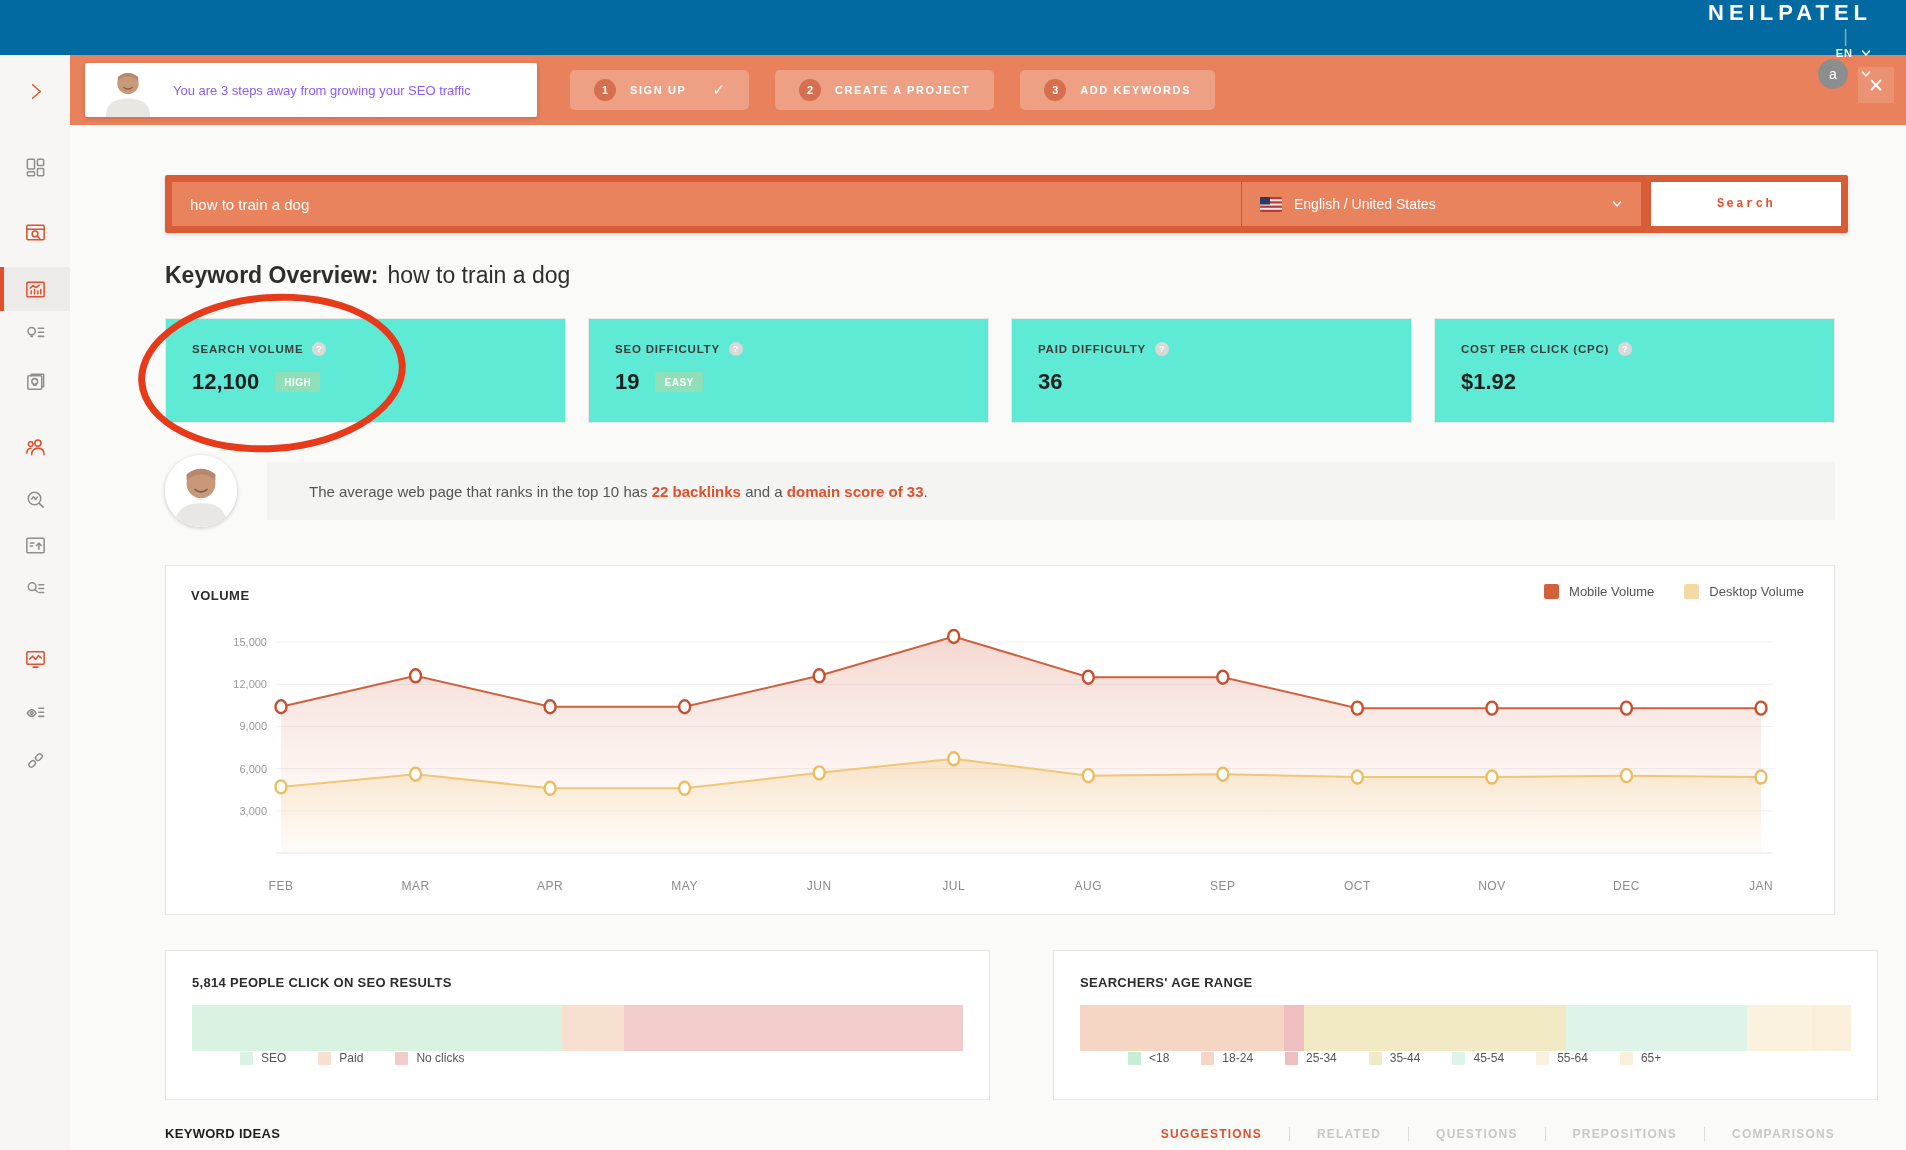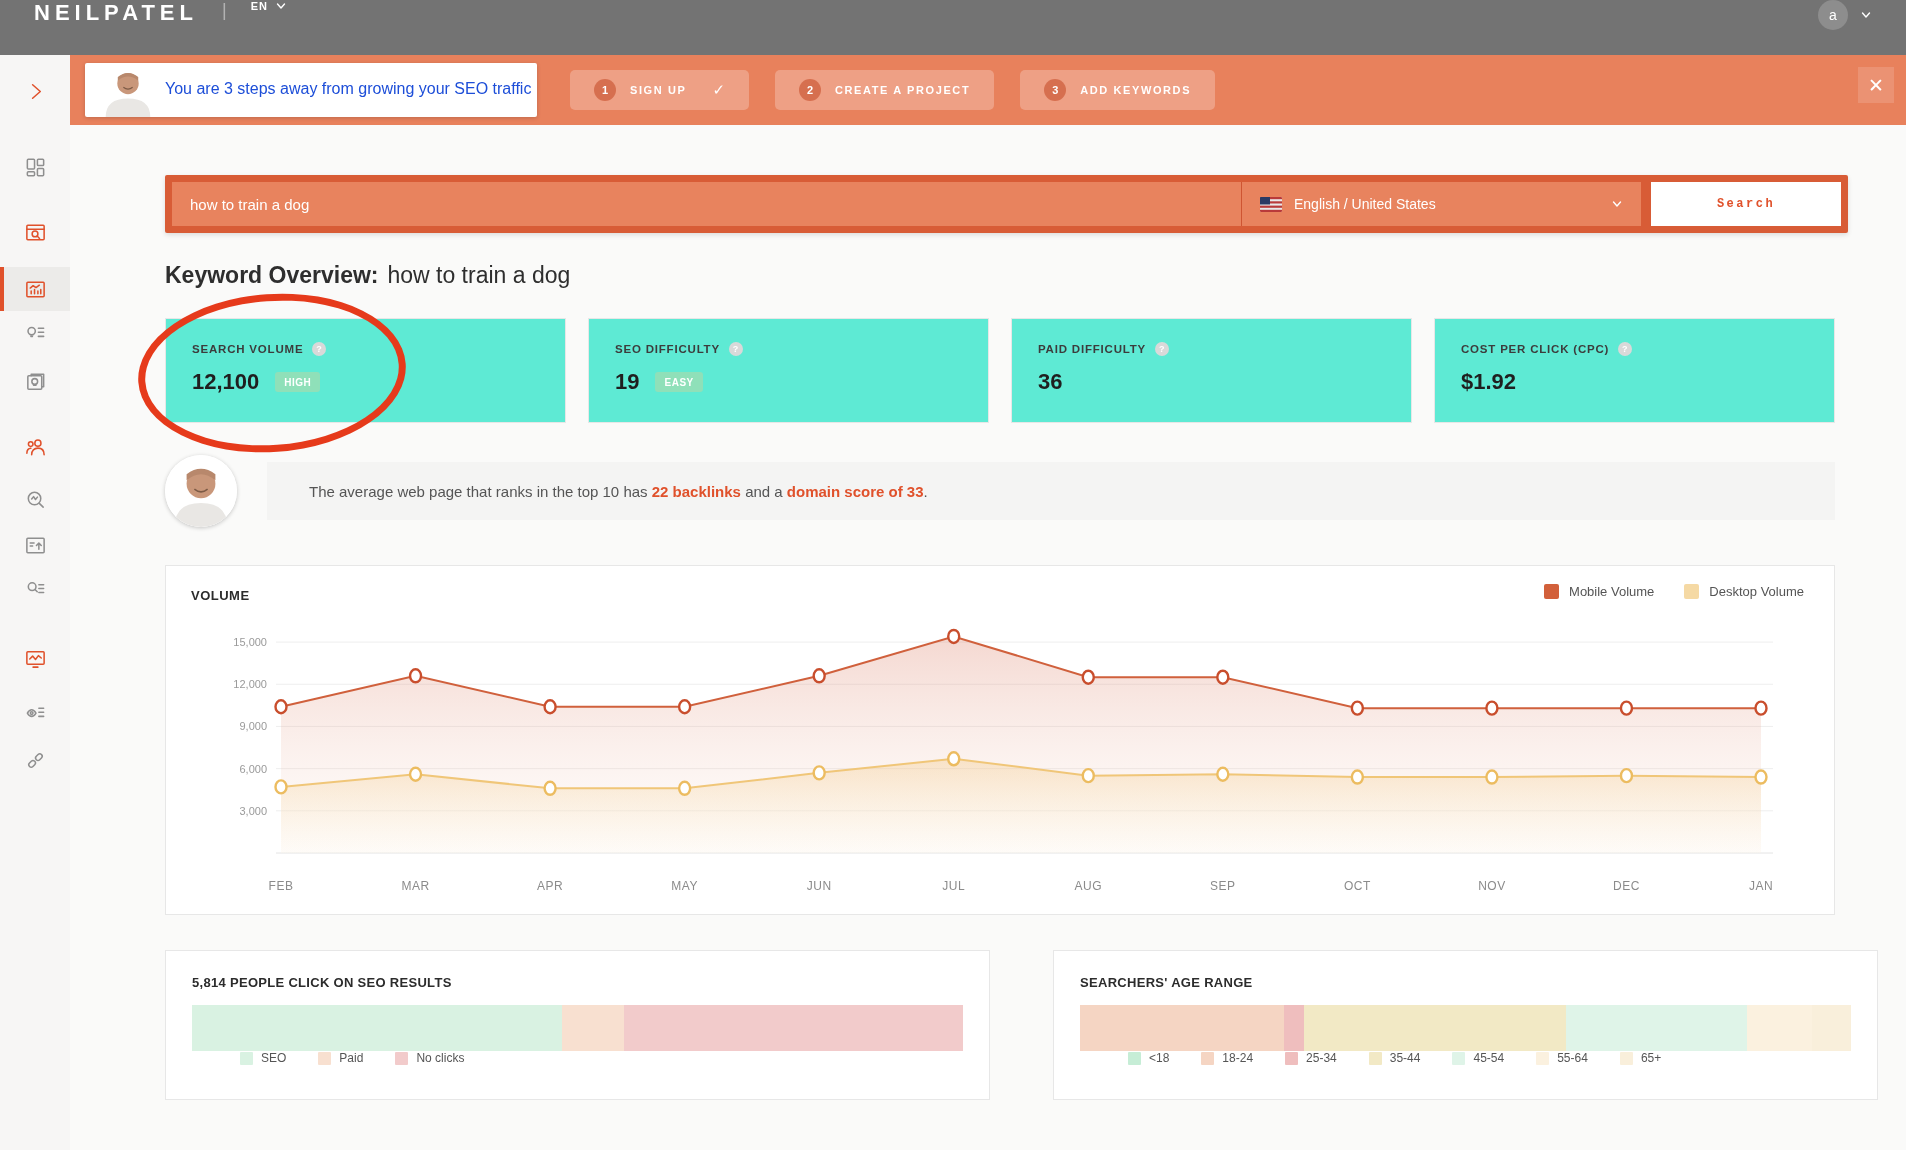--- a/index.html
+++ b/index.html
@@ -1,32 +1,32 @@
 <!DOCTYPE html>
 <html><head>
 <meta charset="utf-8">
 <style>
   html,body{margin:0;padding:0;}
   body{font-family:"Liberation Sans",sans-serif;background:#fff;}
   .app{position:relative;width:1906px;height:1150px;overflow:hidden;background:#FAFAF9;}
 
   
-  .topbar{position:absolute;top:0;left:0;width:1906px;height:55px;background:#737373;display:flex;align-items:flex-start;padding:0 34px;box-sizing:border-box;z-index:5;}
+  .topbar{position:absolute;top:0;left:0;width:1906px;height:55px;background:#0369a1;display:flex;align-items:flex-end;padding:0 34px;box-sizing:border-box;z-index:5;flex-direction:column;}
   .brand{color:#fff;font-size:22px;font-weight:bold;letter-spacing:5px;}
   .brand-divider{color:rgba(255,255,255,.45);margin:0 24px;font-size:18px;font-weight:300;}
   .lang{display:flex;align-items:center;gap:7px;color:#fff;font-size:11px;font-weight:bold;letter-spacing:1px;cursor:pointer;}
   .topbar-right{margin-left:auto;display:flex;align-items:center;gap:12px;}
   .avatar-circle{width:30px;height:30px;border-radius:50%;background:#8D8D8D;color:#fff;display:flex;align-items:center;justify-content:center;font-size:14px;}
   .chev{width:12px;height:12px;}
 
   
   .banner{position:absolute;top:55px;left:70px;width:1836px;height:70px;background:#E8815C;z-index:4;}
   .banner-card{position:absolute;left:15px;top:8px;width:452px;height:54px;background:#fff;border-radius:2px;box-shadow:0 1px 4px rgba(0,0,0,.18);display:flex;align-items:flex-end;overflow:hidden;}
   .banner-photo{width:58px;height:52px;margin-left:14px;flex:0 0 auto;}
-  .banner-msg{font-size:16px;color:#1d4ed8;margin:0 0 19px 8px;}
+  .banner-msg{font-size:13px;color:#8b5cf6;margin:0 0 19px 16px;}
   .steps{position:absolute;left:500px;top:15px;display:flex;gap:26px;}
   .step{height:40px;background:rgba(255,255,255,.25);border-radius:5px;display:flex;align-items:center;padding:0 24px;gap:14px;color:#fff;cursor:pointer;}
   .step-num{width:22px;height:22px;border-radius:50%;background:rgba(198,78,44,.6);font-size:11px;font-weight:bold;display:flex;align-items:center;justify-content:center;}
   .step-label{font-size:11px;font-weight:bold;letter-spacing:1.6px;}
   .step-check{font-size:15px;margin-left:12px;}
   .banner-close{position:absolute;right:12px;top:12px;width:36px;height:36px;display:flex;align-items:center;justify-content:center;background:rgba(255,255,255,.14);color:#fff;font-size:19px;cursor:pointer;}
 
   
   .sidebar{position:absolute;top:55px;left:0;width:70px;height:1095px;background:#F7F6F5;z-index:3;display:flex;flex-direction:column;align-items:stretch;}
   .side-item{width:70px;height:44px;display:flex;align-items:center;justify-content:center;cursor:pointer;box-sizing:border-box;}
@@ -443,14 +443,28 @@
           <span class="bl-swatch" style="background: rgb(251, 241, 223);"></span>
           <span>55-64</span>
         </div>
         <div class="bl-item">
           <span class="bl-swatch" style="background: rgb(249, 239, 219);"></span>
           <span>65+</span>
         </div>
       </div>
   </section>
 
+  <div class="ki-row">
+    <span class="ki-title">KEYWORD IDEAS</span>
+    <div class="ki-tabs" id="ki-tabs">
+        <span class="ki-tab active">SUGGESTIONS</span>
+        <span class="ki-div"></span>
+        <span class="ki-tab">RELATED</span>
+        <span class="ki-div"></span>
+        <span class="ki-tab">QUESTIONS</span>
+        <span class="ki-div"></span>
+        <span class="ki-tab">PREPOSITIONS</span>
+        <span class="ki-div"></span>
+        <span class="ki-tab">COMPARISONS</span>
+      </div>
+  </div>
 
 </div>
 
 </body></html>

